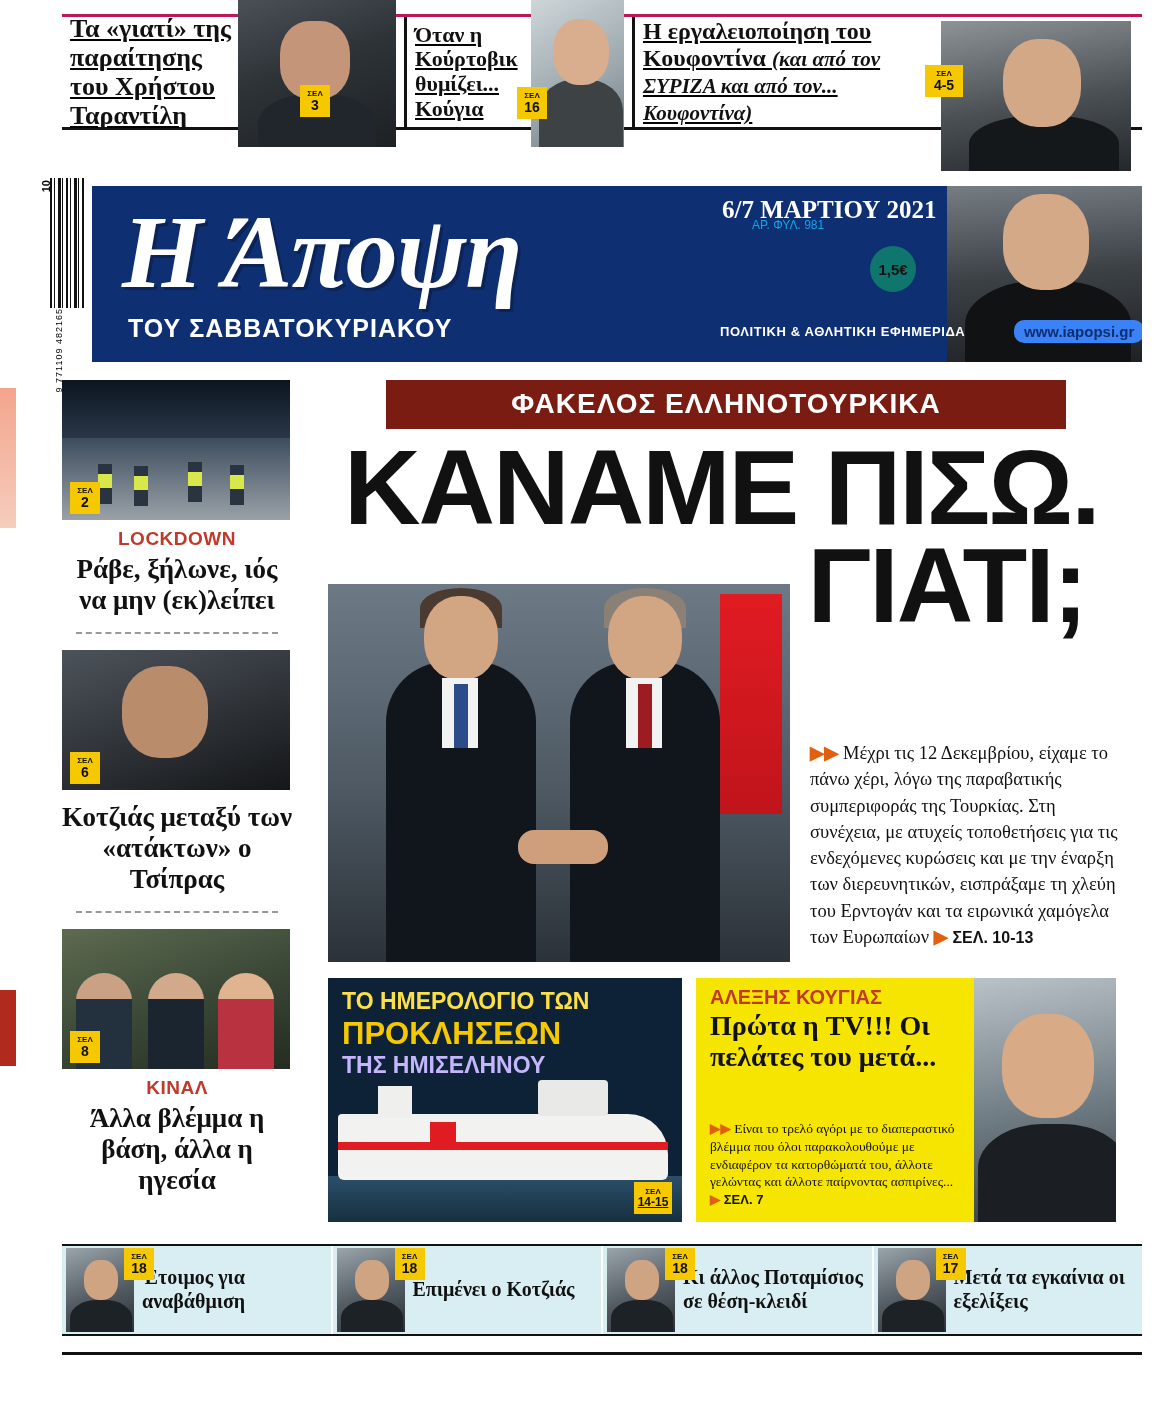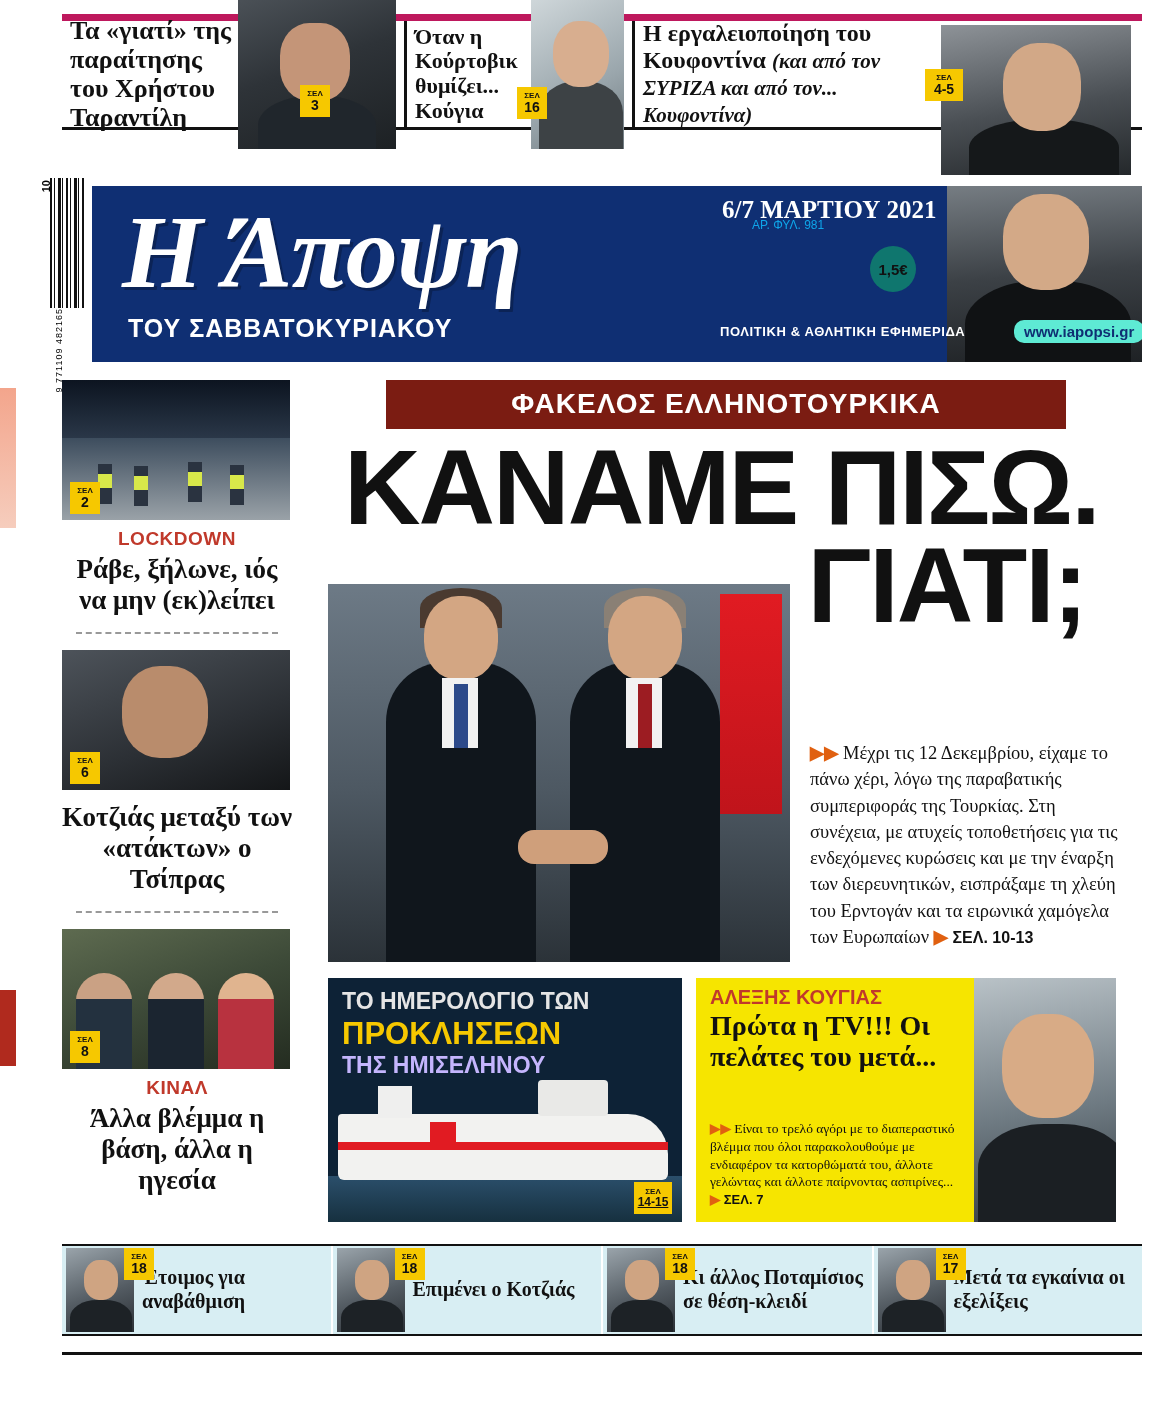--- a/index.html
+++ b/index.html
@@ -10,22 +10,23 @@
     font-family: "Liberation Serif", serif;
     overflow: hidden;
     position: relative;
   }
 
   
   .top-strip {
     position: absolute;
     left: 62px; top: 14px; width: 1080px; height: 116px;
     display: flex;
-    border-top: 7px solid #be185d;
+    border-top: 3px solid #be185d;
     border-bottom: 3px solid #111;
+    text-decoration: underline;
   }
   .teaser {
     position: relative;
     display: flex;
     align-items: center;
     height: 100%;
     padding: 4px 8px;
   }
   .teaser.t1 { width: 345px; border-right: 3px solid #111; }
   .teaser.t2 { width: 228px; border-right: 3px solid #111; }
@@ -188,21 +189,21 @@
   }
   .tagline {
     position: absolute; left: 628px; top: 138px;
     color: #fff;
     font-family: "Liberation Sans", sans-serif;
     font-weight: bold; font-size: 13px;
     letter-spacing: .6px;
   }
   .site-badge {
     position: absolute; left: 922px; top: 134px;
-    background: #5eead4; color: #0f2f73;
+    background: #3b82f6; color: #0f2f73;
     font-family: "Liberation Sans", sans-serif;
     font-weight: bold; font-size: 15px;
     padding: 3px 10px; border-radius: 10px;
   }
 
   
   .left-col {
     position: absolute;
     left: 62px; top: 380px; width: 230px; height: 850px;
   }
@@ -331,21 +332,21 @@
 
   
   .panel-left {
     position: absolute; left: 18px; top: 598px;
     width: 354px; height: 244px;
     background: #0d2236;
     overflow: hidden;
   }
   .panel-left .pl-t1 {
     position: absolute; left: 14px; top: 10px;
-    color: #e5e5e5; font-family: "Liberation Sans", sans-serif;
+    color: #fde047; font-family: "Liberation Sans", sans-serif;
     font-weight: bold; font-size: 23px;
   }
   .panel-left .pl-t2 {
     position: absolute; left: 14px; top: 38px;
     color: #f6c800; font-family: "Liberation Sans", sans-serif;
     font-weight: bold; font-size: 31px;
   }
   .panel-left .pl-t3 {
     position: absolute; left: 14px; top: 74px;
     color: #c4b5fd; font-family: "Liberation Sans", sans-serif;

